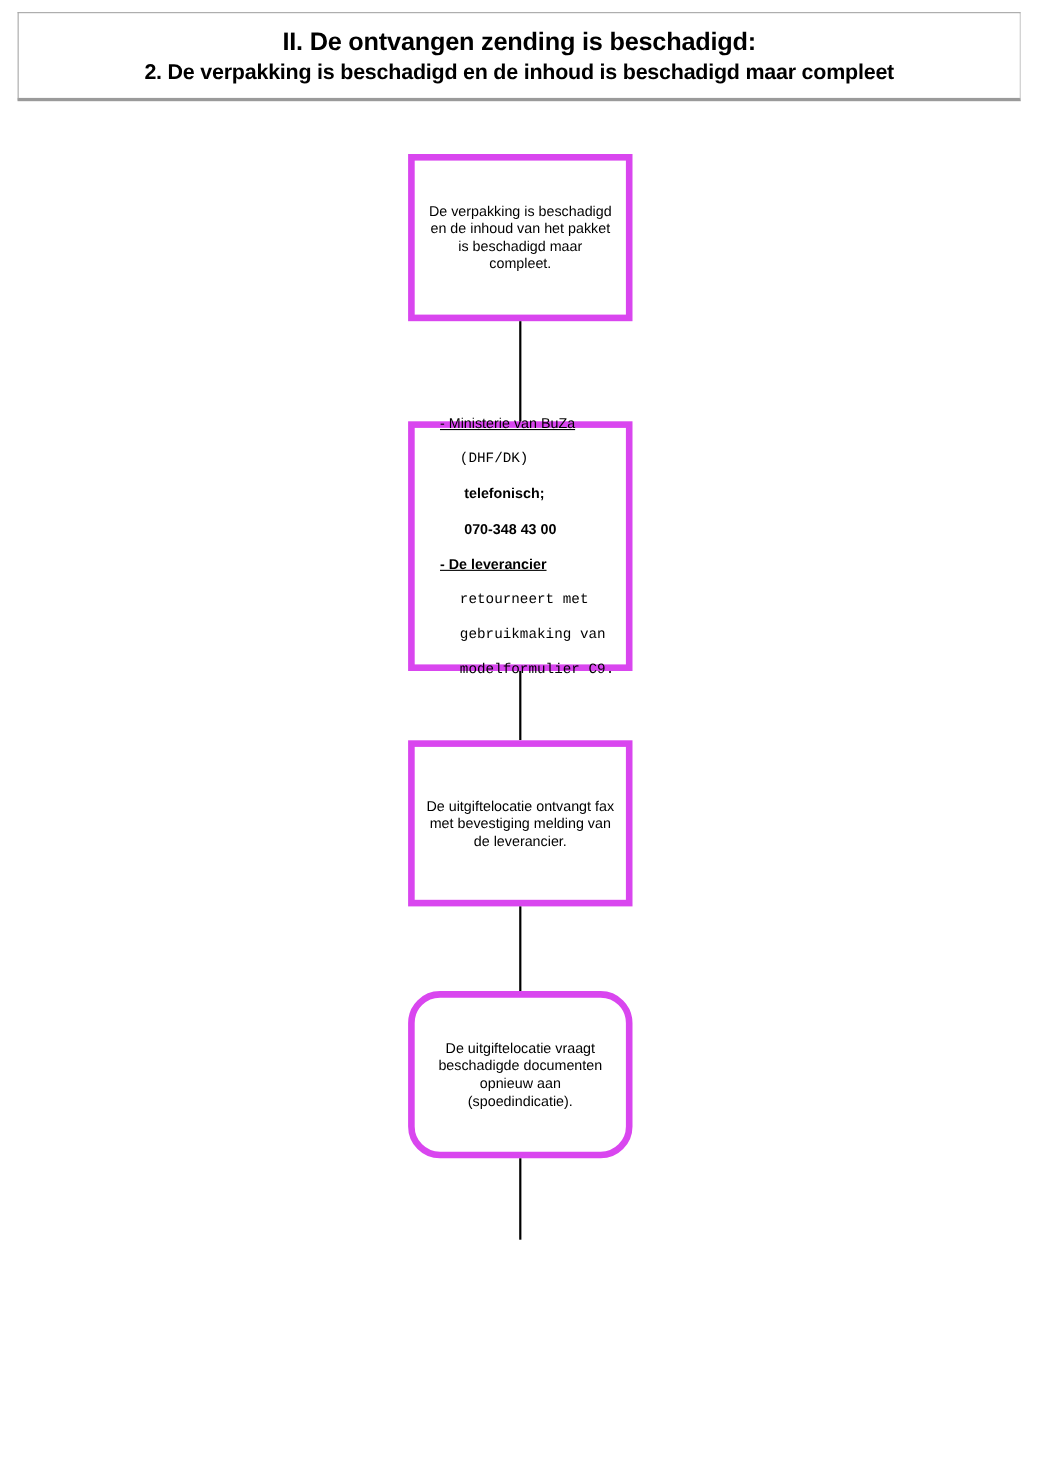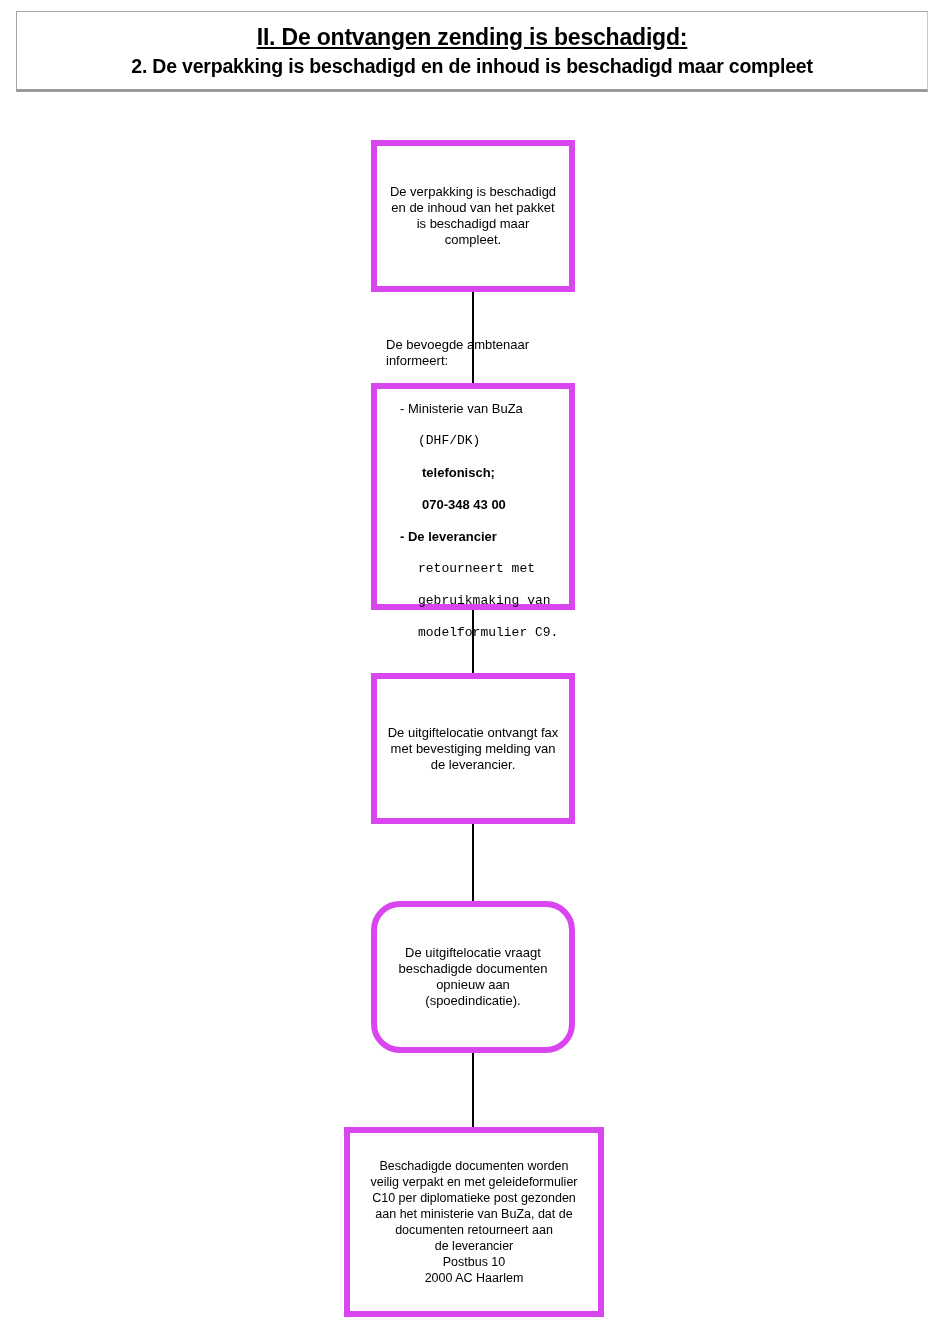--- a/index.html
+++ b/index.html
@@ -37,21 +37,20 @@
     align-items: center;
     justify-content: center;
     text-align: center;
   }
   .header-line1 {
     font-size: 23px;
     font-weight: bold;
     line-height: 27px;
     letter-spacing: -0.2px;
     white-space: nowrap;
-    text-decoration: underline;
   }
   .header-line2 {
     font-size: 19.5px;
     font-weight: bold;
     line-height: 24px;
     letter-spacing: -0.2px;
     margin-top: 3px;
     white-space: nowrap;
   }
 
@@ -84,21 +83,21 @@
   #node-2 { left: 371px; top: 383px;  width: 204px; height: 227px; }
   #node-3 { left: 371px; top: 673px;  width: 204px; height: 151px; }
   #node-4 { left: 371px; top: 901px;  width: 204px; height: 152px; border-radius: 29px; }
   #node-5 { left: 344px; top: 1127px; width: 260px; height: 190px; }
   #node-5 .node-inner { font-size: 12.5px; line-height: 16px; }
 
   
   .n2-head { display: block; }
   .n2-list { display: block; margin: 0; padding: 0; }
   .n2-item { display: block; }
-  .indent-1 { padding-left: 26px; text-indent: -12px; }
+  .indent-1 { padding-left: 26px; text-indent: -12px; text-decoration: underline; }
   .indent-2 { padding-left: 32px; font-family: Liberation Mono, monospace; }
   .indent-3 { padding-left: 36px; font-weight: bold; }
   .bold { font-weight: bold; }
 
   
   .connector {
     position: absolute;
     left: 472px;
     width: 2px;
     background: #000000;
@@ -122,22 +121,20 @@
     <div class="node-inner">De verpakking is beschadigd
 en de inhoud van het pakket
 is beschadigd maar
 compleet.</div>
   </div>
 
   <div class="connector" id="conn-1"></div>
 
   <div class="node" id="node-2">
     <div class="node-inner left">
-      <span class="n2-head">De bevoegde ambtenaar
-informeert:</span>
       <span class="n2-list">
         <span class="n2-item indent-1">- Ministerie van BuZa</span>
         <span class="n2-item indent-2">(DHF/DK)</span>
         <span class="n2-item indent-3">telefonisch;</span>
         <span class="n2-item indent-3">070-348 43 00</span>
         <span class="n2-item indent-1 bold">- De leverancier</span>
         <span class="n2-item indent-2">retourneert met</span>
         <span class="n2-item indent-2">gebruikmaking van</span>
         <span class="n2-item indent-2">modelformulier C9.</span>
       </span>
@@ -156,24 +153,14 @@
 
   <div class="node" id="node-4">
     <div class="node-inner">De uitgiftelocatie vraagt
 beschadigde documenten
 opnieuw aan
 (spoedindicatie).</div>
   </div>
 
   <div class="connector" id="conn-4"></div>
 
-  <div class="node" id="node-5">
-    <div class="node-inner">Beschadigde documenten worden
-veilig verpakt en met geleideformulier
-C10 per diplomatieke post gezonden
-aan het ministerie van BuZa, dat de
-documenten retourneert aan
-de leverancier
-Postbus 10
-2000 AC Haarlem</div>
-  </div>
 
 </div>
 
 </body></html>

